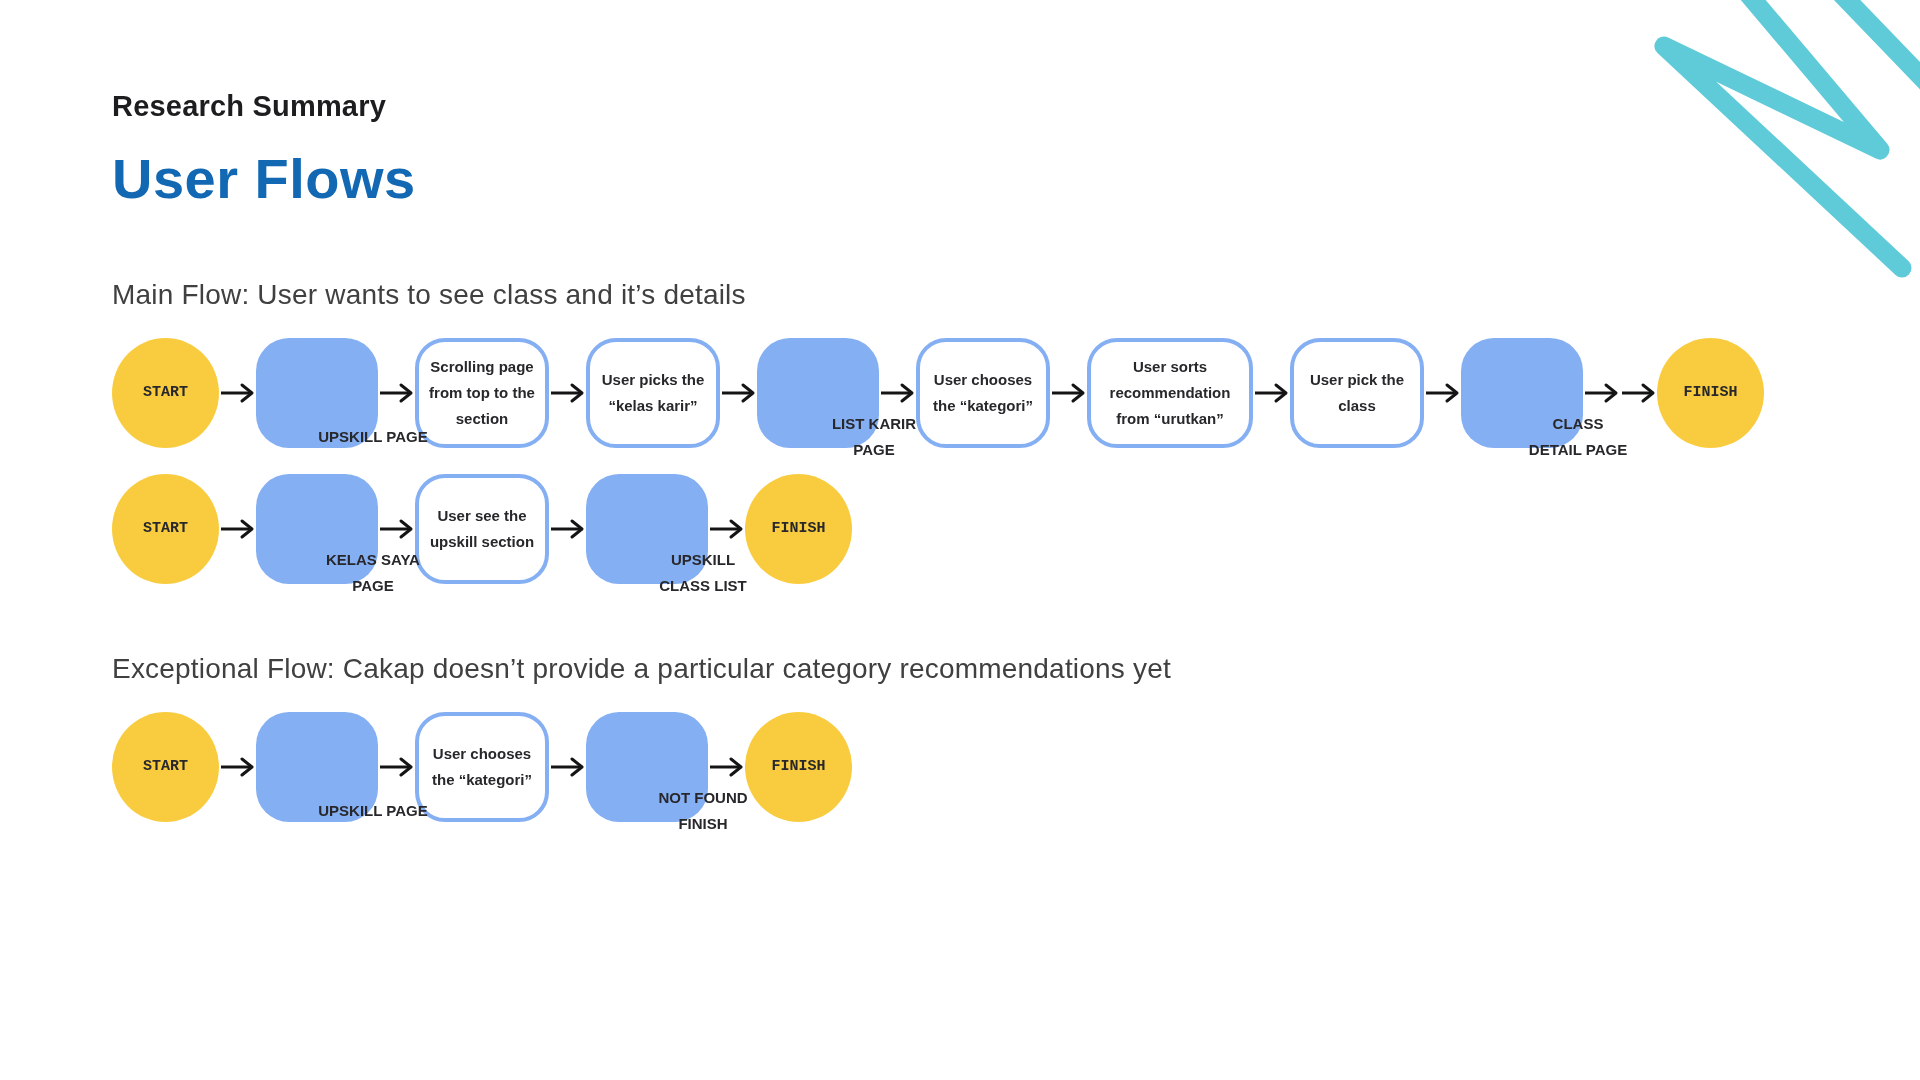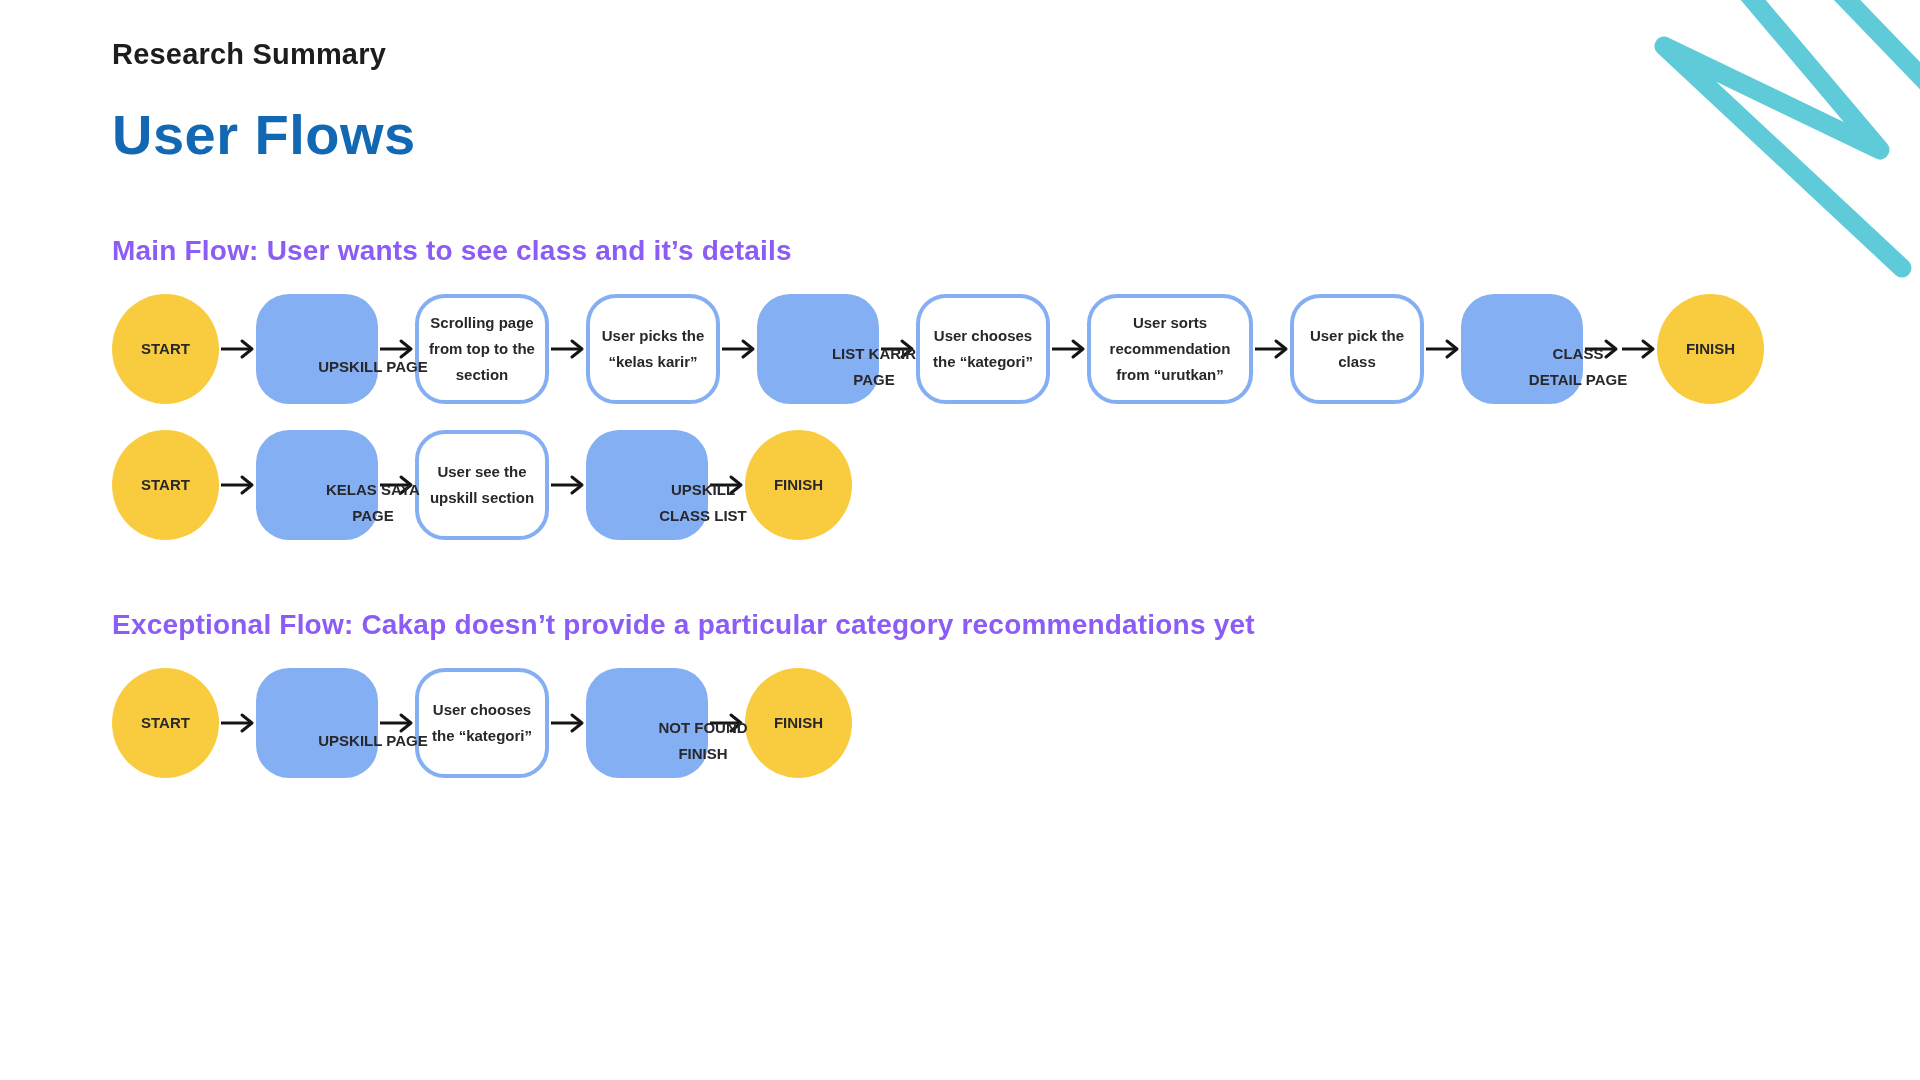--- a/index.html
+++ b/index.html
@@ -9,55 +9,55 @@
     width: 1920px;
     height: 1080px;
     overflow: hidden;
     font-family: "Liberation Sans", sans-serif;
   }
   .page {
     position: relative;
     width: 1920px;
     height: 1080px;
     background: #ffffff;
-    padding: 36px 0 0 112px;
+    padding: 88px 0 0 112px;
     box-sizing: border-box;
   }
   .scribble {
     position: absolute;
     top: 0;
     right: 0;
     width: 310px;
     height: 280px;
     pointer-events: none;
   }
   .eyebrow {
     margin: 0;
     font-size: 29px;
     line-height: 36px;
     font-weight: 700;
     letter-spacing: 0.2px;
     color: #1d1d1f;
   }
   .page-title {
-    margin: 32px 0 0 0;
+    margin: 24px 0 0 0;
     font-size: 56px;
     line-height: 62px;
     font-weight: 800;
     letter-spacing: 0.5px;
     color: var(--title-blue, #1268B3);
   }
   .flow-section { margin: 0; }
   .flow-heading {
     margin: 68px 0 0 0;
     font-size: 28px;
     line-height: 34px;
-    font-weight: 700;
+    font-weight: 400;
     letter-spacing: 0.2px;
-    color: #8b5cf6;
+    color: #404040;
   }
   .flow-row {
     margin-top: 26px;
     display: flex;
     align-items: center;
   }
   .node {
     box-sizing: border-box;
     height: 110px;
     display: flex;
@@ -70,20 +70,21 @@
     font-size: 15px;
     line-height: 26px;
     font-weight: 700;
     color: var(--text-dark, #28282C);
   }
   .node .label .line { display: block; white-space: nowrap; }
   .node.terminal {
     width: 107px;
     border-radius: 50%;
     background: var(--node-yellow, #F9CC3F);
+    font-family: Liberation Mono, monospace;
   }
   .node.page {
     width: 122px;
     border-radius: 33px;
     background: var(--node-blue, #85AFF3);
   }
   .node.step {
     width: 134px;
     border-radius: 30px;
     background: #ffffff;

